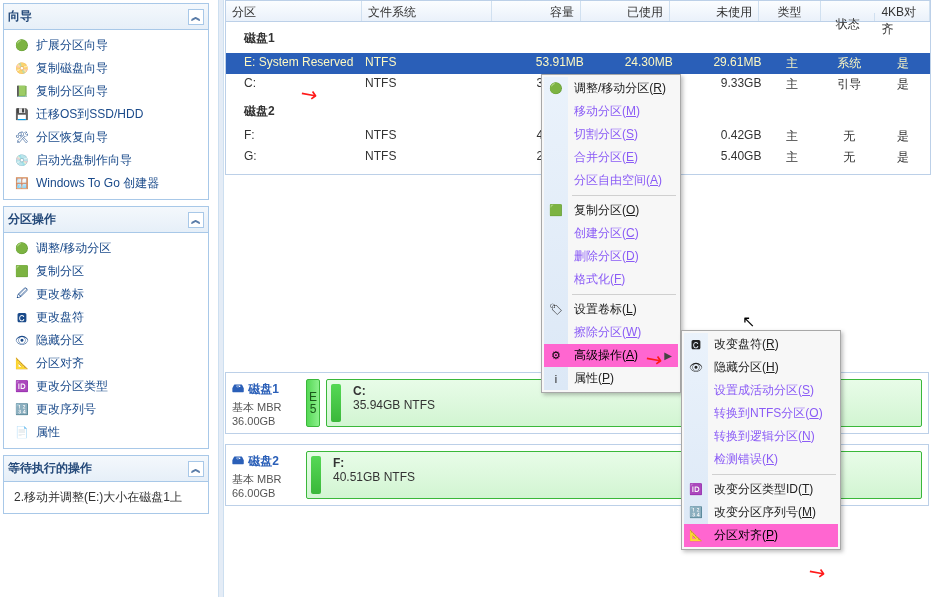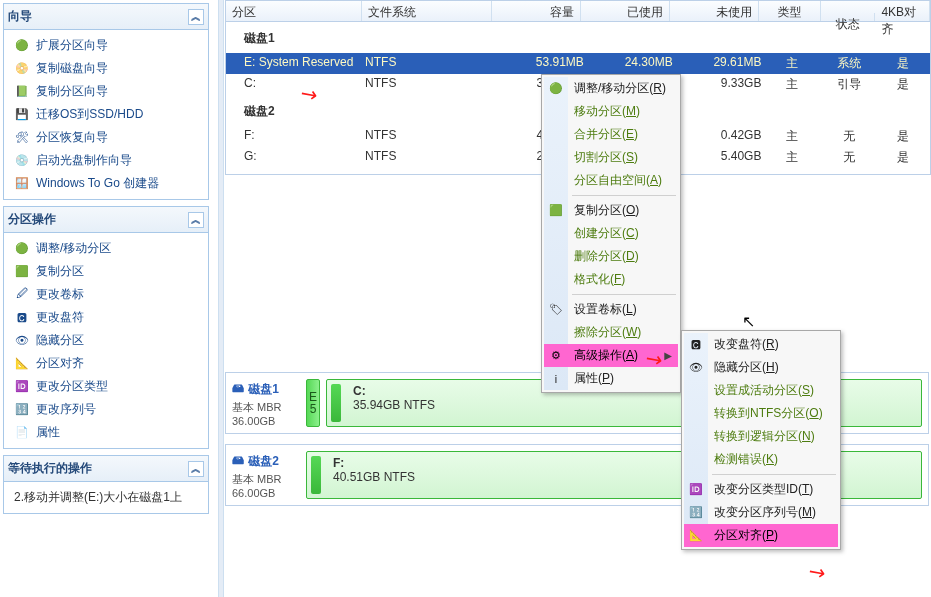--- a/index.html
+++ b/index.html
@@ -50,21 +50,21 @@
 .dm-info .dtitle { color: #2a5fb8; font-weight: bold; display: flex; align-items: center; gap: 4px; }
 .dm-info .dsub { color: #555; font-size: 11px; }
 .dm-e { width: 14px; background: linear-gradient(90deg,#56d856,#8cf08c); border: 1px solid #3ab83a; border-radius: 2px; display: flex; flex-direction: column; align-items: center; justify-content: center; color: #1a5a1a; font-size: 10px; line-height: 1; }
 .dm-c { flex: 1; border: 1px solid #3ab83a; border-radius: 2px; background: linear-gradient(#e8fce8,#d2f5d2); padding: 4px 8px; position: relative; }
 .dm-c .bar { position: absolute; left: 4px; top: 4px; bottom: 4px; width: 10px; background: linear-gradient(#56d856,#3ab83a); border-radius: 2px; }
 .dm-c .txt { margin-left: 18px; color: #333; }
 
 .ctx-menu { position: absolute; background: #f7f7f7; border: 1px solid #a8a8a8; box-shadow: 2px 2px 4px rgba(0,0,0,.25); padding: 2px; }
 .ctx-menu .strip { position: absolute; left: 2px; top: 2px; bottom: 2px; width: 24px; background: linear-gradient(#eaf2fb,#dce8f6); }
 .ctx-item { position: relative; display: flex; align-items: center; gap: 6px; padding: 3px 18px 3px 30px; color: #222; cursor: default; white-space: nowrap; }
-.ctx-item.disabled { color: #4d7c0f; text-align: right; }
+.ctx-item.disabled { color: #8b5cf6; text-align: right; }
 .ctx-item .ci { position: absolute; left: 4px; width: 16px; height: 16px; display: inline-flex; align-items: center; justify-content: center; font-size: 11px; }
 .ctx-item .arrow { position: absolute; right: 6px; font-size: 10px; color: #444; }
 .ctx-item.hl { background: #ff66d0; color: #000; }
 .ctx-sep { height: 1px; background: #d0d0d0; margin: 3px 2px 3px 28px; }
 u { text-decoration: underline; }
 
 .cursor { position: absolute; font-size: 16px; color: #000; pointer-events: none; }
 </style>
 </head>
 <body>
@@ -262,25 +262,25 @@
 <div class="ctx-item">
       <span class="ci">🟢</span>
       <span>调整/移动分区(<u>R</u>)</span>
     </div>
     <div class="ctx-item disabled">
       <span class="ci"></span>
       <span>移动分区(<u>M</u>)</span>
     </div>
     <div class="ctx-item disabled">
       <span class="ci"></span>
+      <span>切割分区(<u>S</u>)</span>
+    </div>
+    <div class="ctx-item disabled">
+      <span class="ci"></span>
       <span>合并分区(<u>E</u>)</span>
-    </div>
-    <div class="ctx-item disabled">
-      <span class="ci"></span>
-      <span>切割分区(<u>S</u>)</span>
     </div>
     <div class="ctx-item disabled">
       <span class="ci"></span>
       <span>分区自由空间(<u>A</u>)</span>
     </div>
     <div class="ctx-sep"></div>
     <div class="ctx-item">
       <span class="ci">🟩</span>
       <span>复制分区(<u>O</u>)</span>
     </div>

